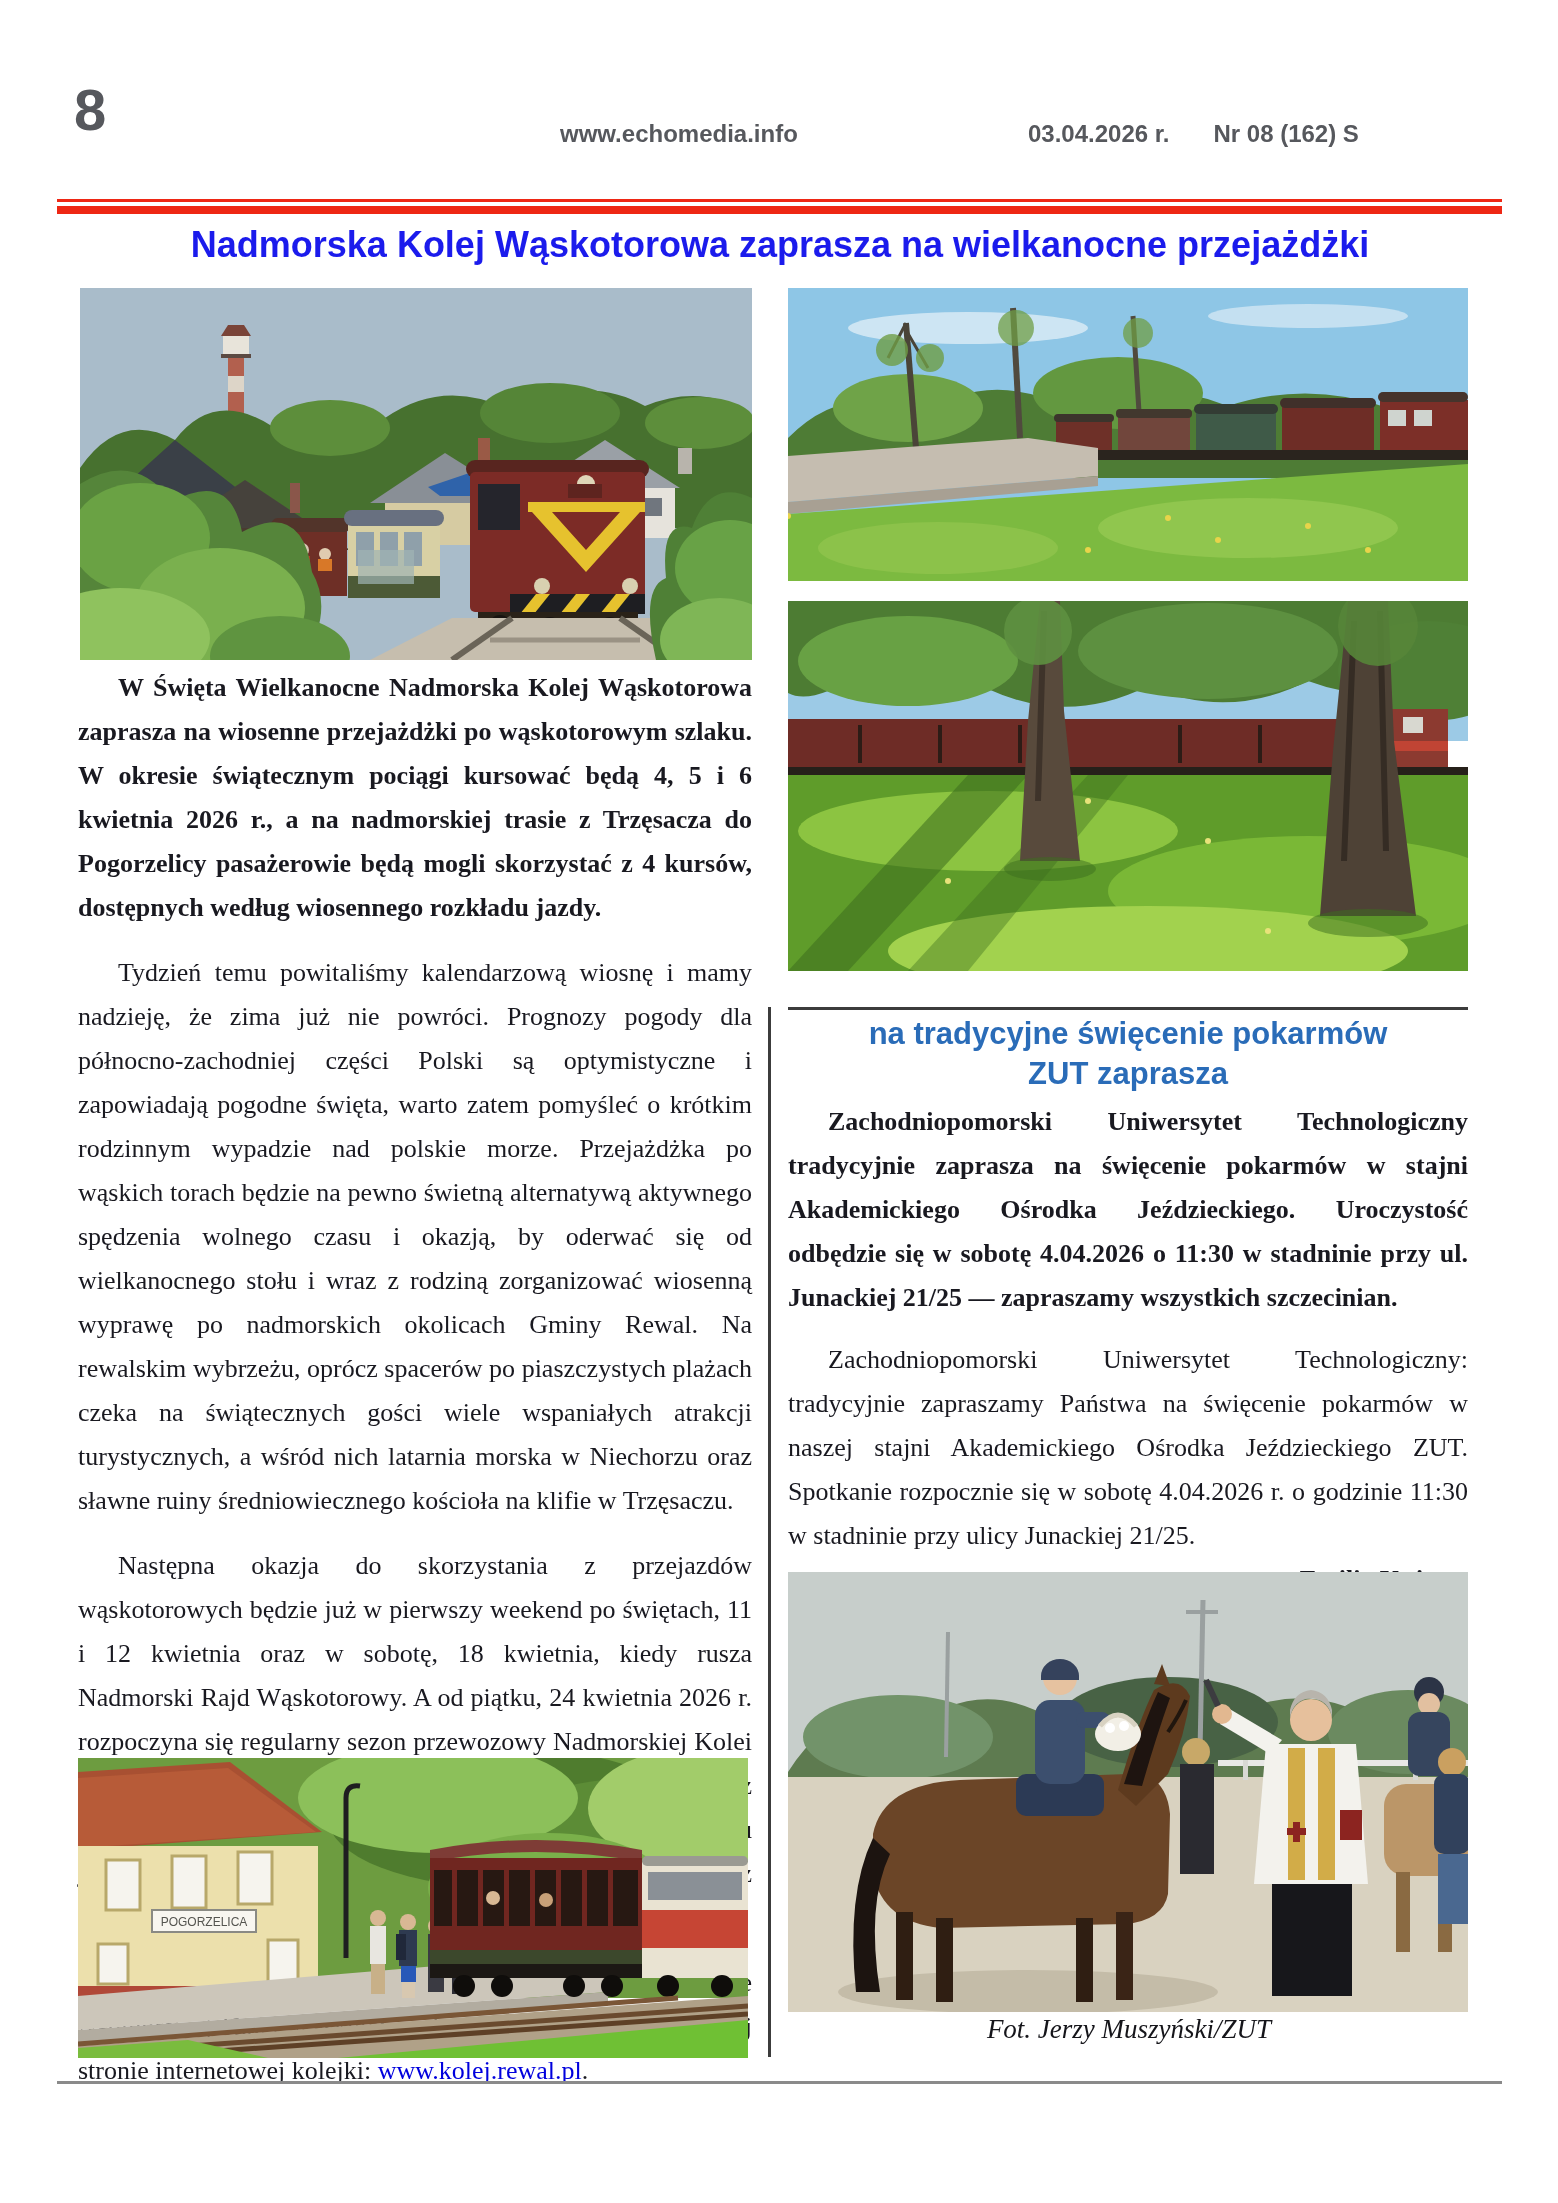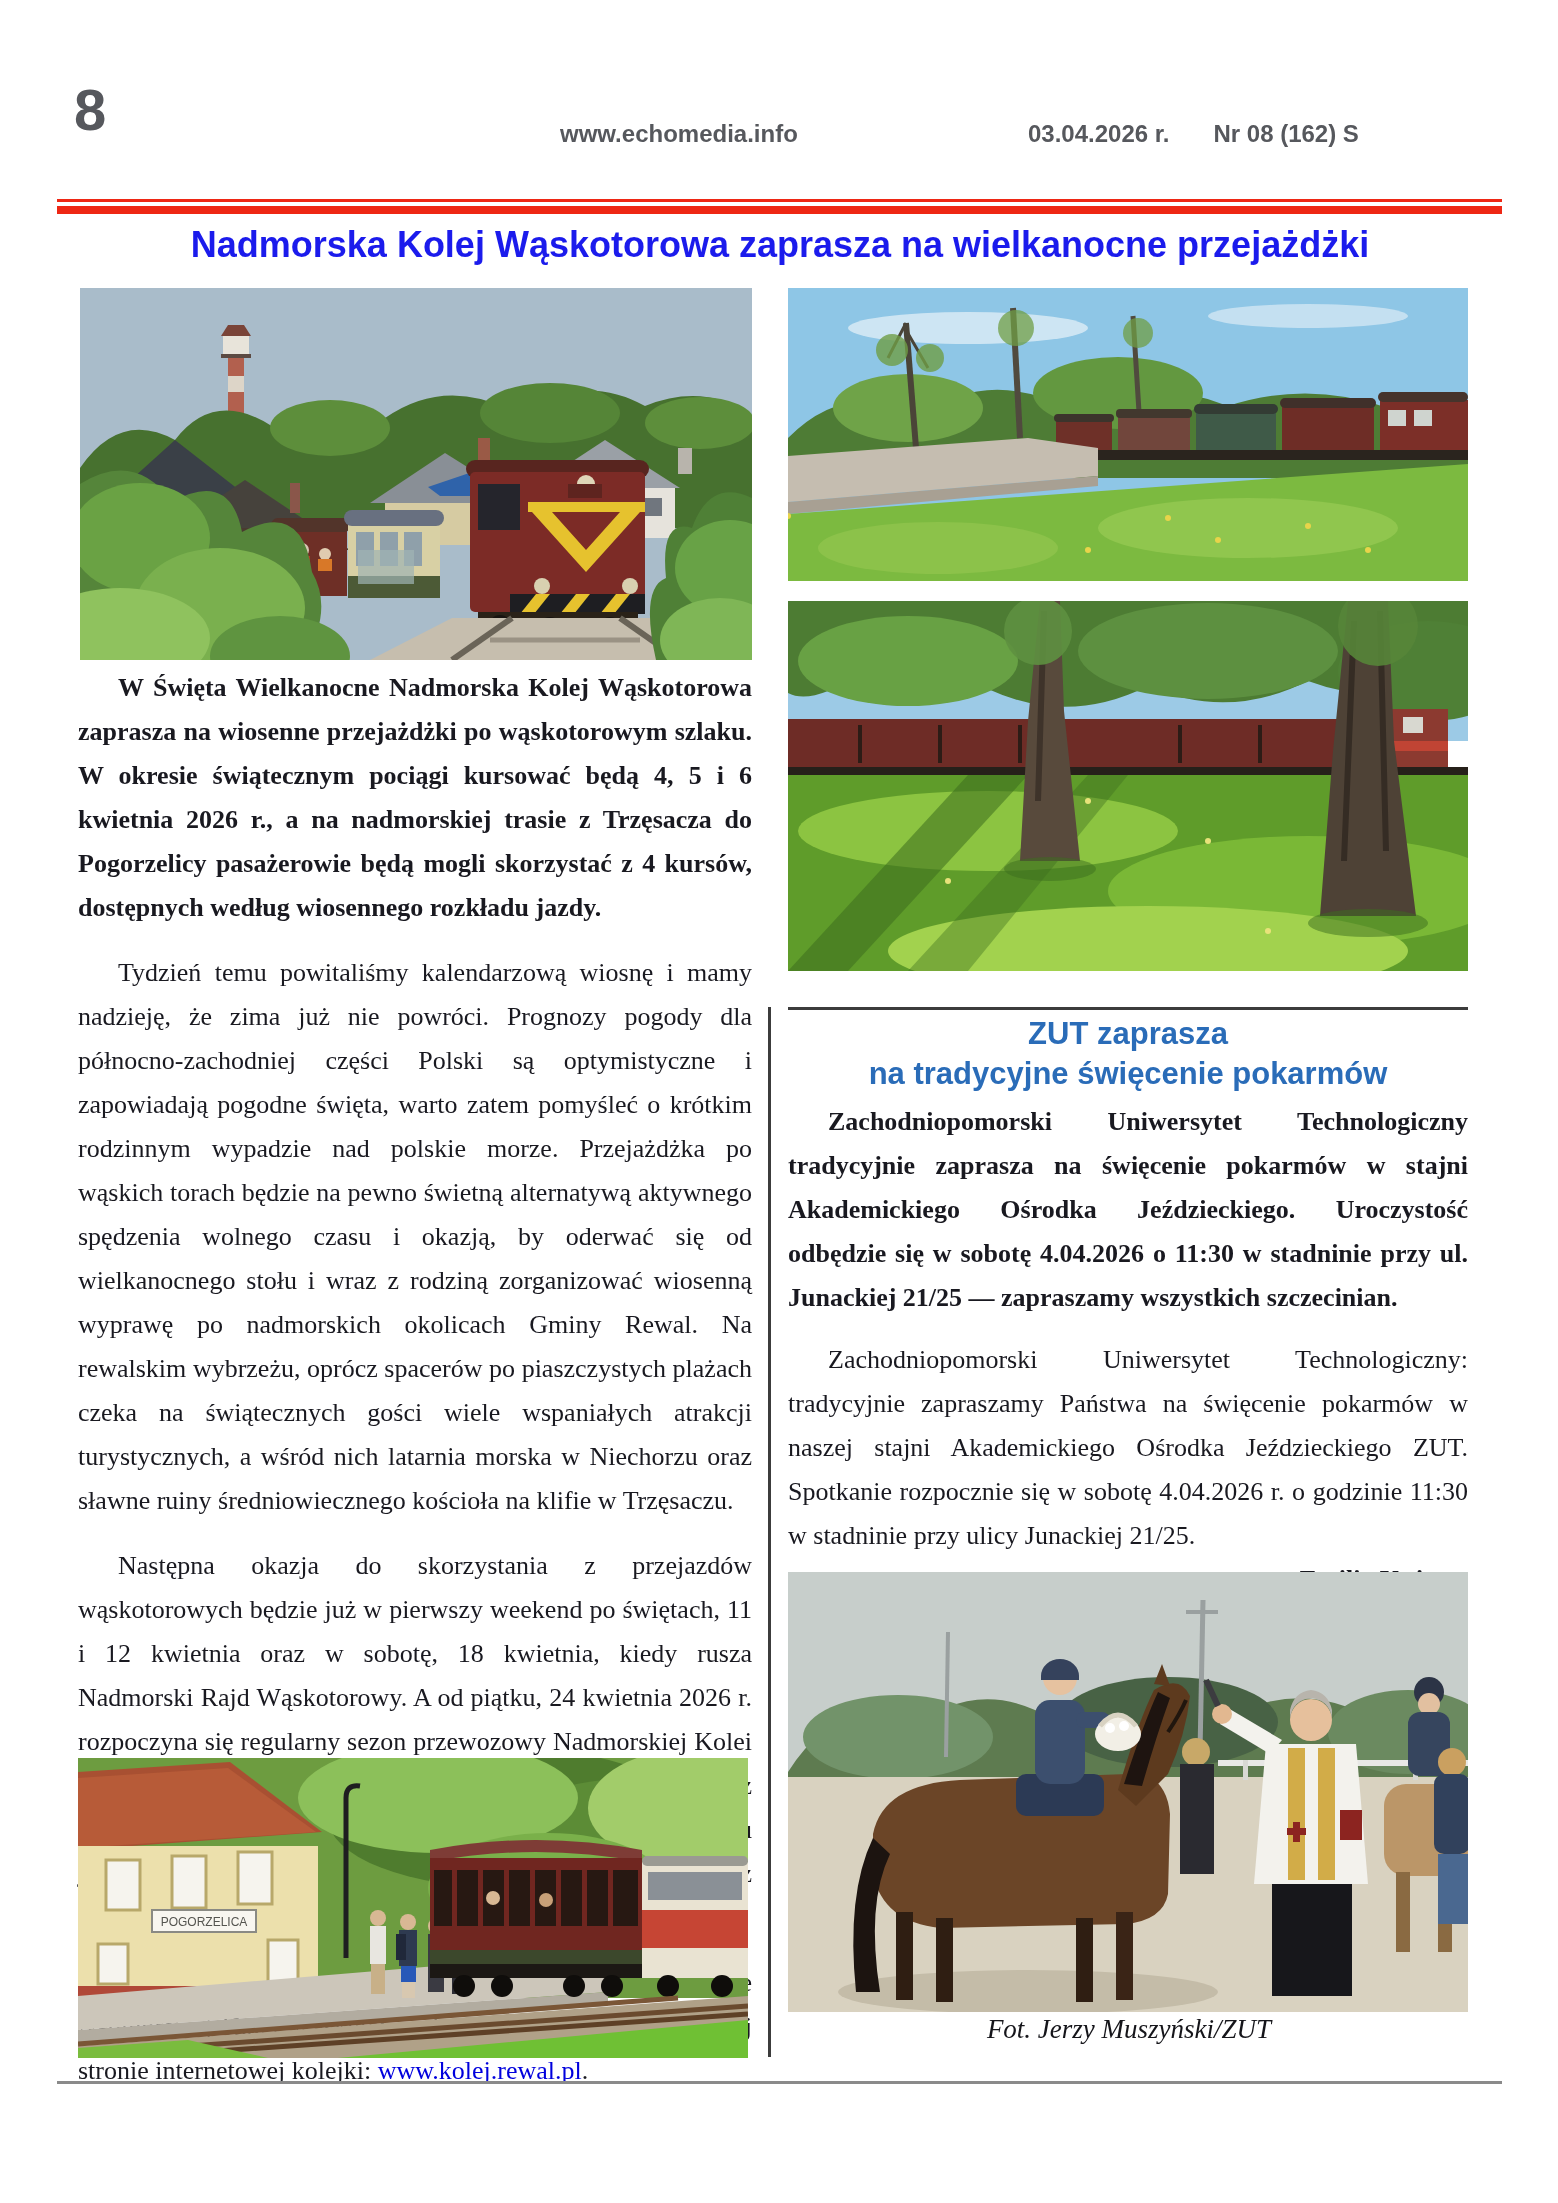--- a/index.html
+++ b/index.html
@@ -303,22 +303,22 @@
       <path d="M0,286 L600,240" stroke="#7a5636" stroke-width="5" fill="none"></path>
       <path d="M40,300 L670,256" stroke="#5e4026" stroke-width="5" fill="none"></path>
       <polygon points="260,300 670,262 670,300 Z" fill="#6fc034"></polygon>
       <polygon points="0,300 0,290 110,282 190,300 Z" fill="#7abc3e"></polygon>
     </svg>
   </div>
 
   <div class="zut-rule"></div>
   <div class="v-divider"></div>
   <div class="zut-headline">
+    <div>na tradycyjne święcenie pokarmów</div>
     <div>ZUT zaprasza</div>
-    <div>na tradycyjne święcenie pokarmów</div>
   </div>
   <div class="zut-text">
     <p class="body-text bold" style="margin-bottom:18px">Zachodniopomorski Uniwersytet Technologiczny tradycyjnie zaprasza na święcenie pokarmów w stajni Akademickiego Ośrodka Jeździeckiego. Uroczystość odbędzie się w sobotę 4.04.2026 o 11:30 w stadninie przy ul. Junackiej 21/25 — zapraszamy wszystkich szczecinian.</p>
     <p class="body-text" style="margin-bottom:5px">Zachodniopomorski Uniwersytet Technologiczny: tradycyjnie zapraszamy Państwa na święcenie pokarmów w naszej stajni Akademickiego Ośrodka Jeździeckiego ZUT. Spotkanie rozpocznie się w sobotę 4.04.2026 r. o godzinie 11:30 w stadninie przy ulicy Junackiej 21/25.</p>
     <p class="byline">Emilia Kujawa</p>
   </div>
 
   <div class="photo photo5">
     <svg viewBox="0 0 680 440" preserveAspectRatio="none">
       <rect width="680" height="440" fill="#c7cecb"></rect>

